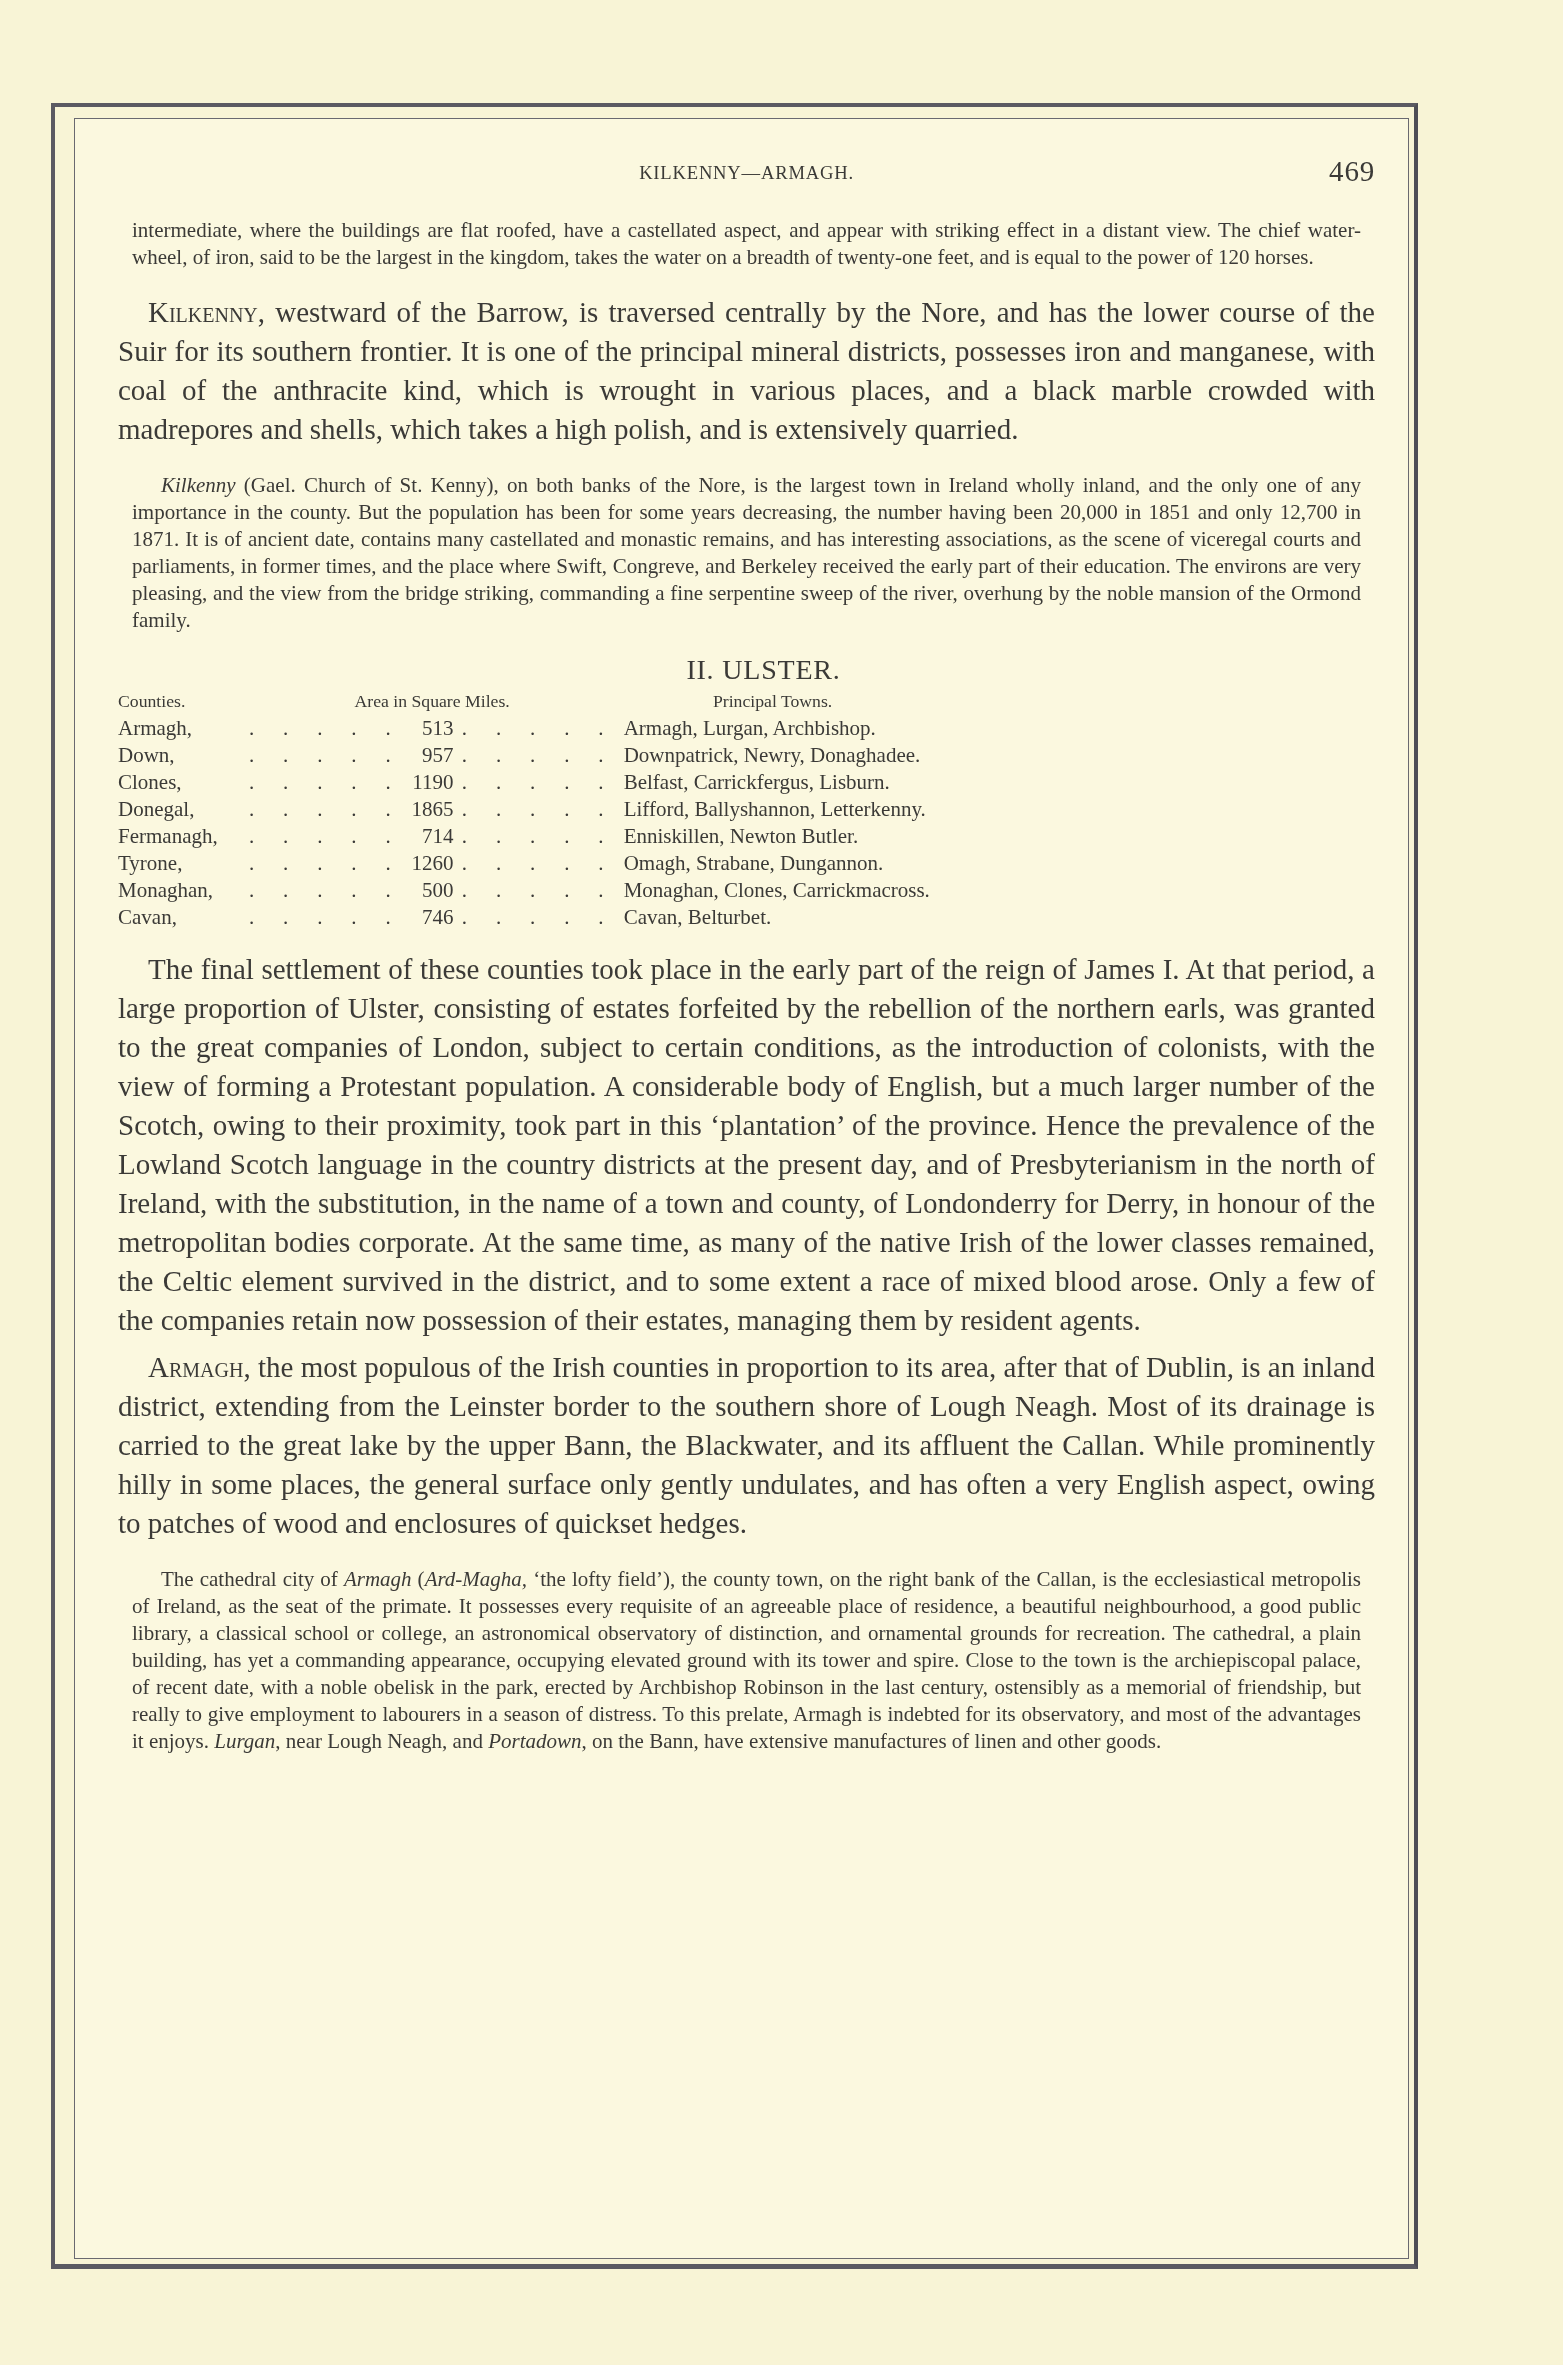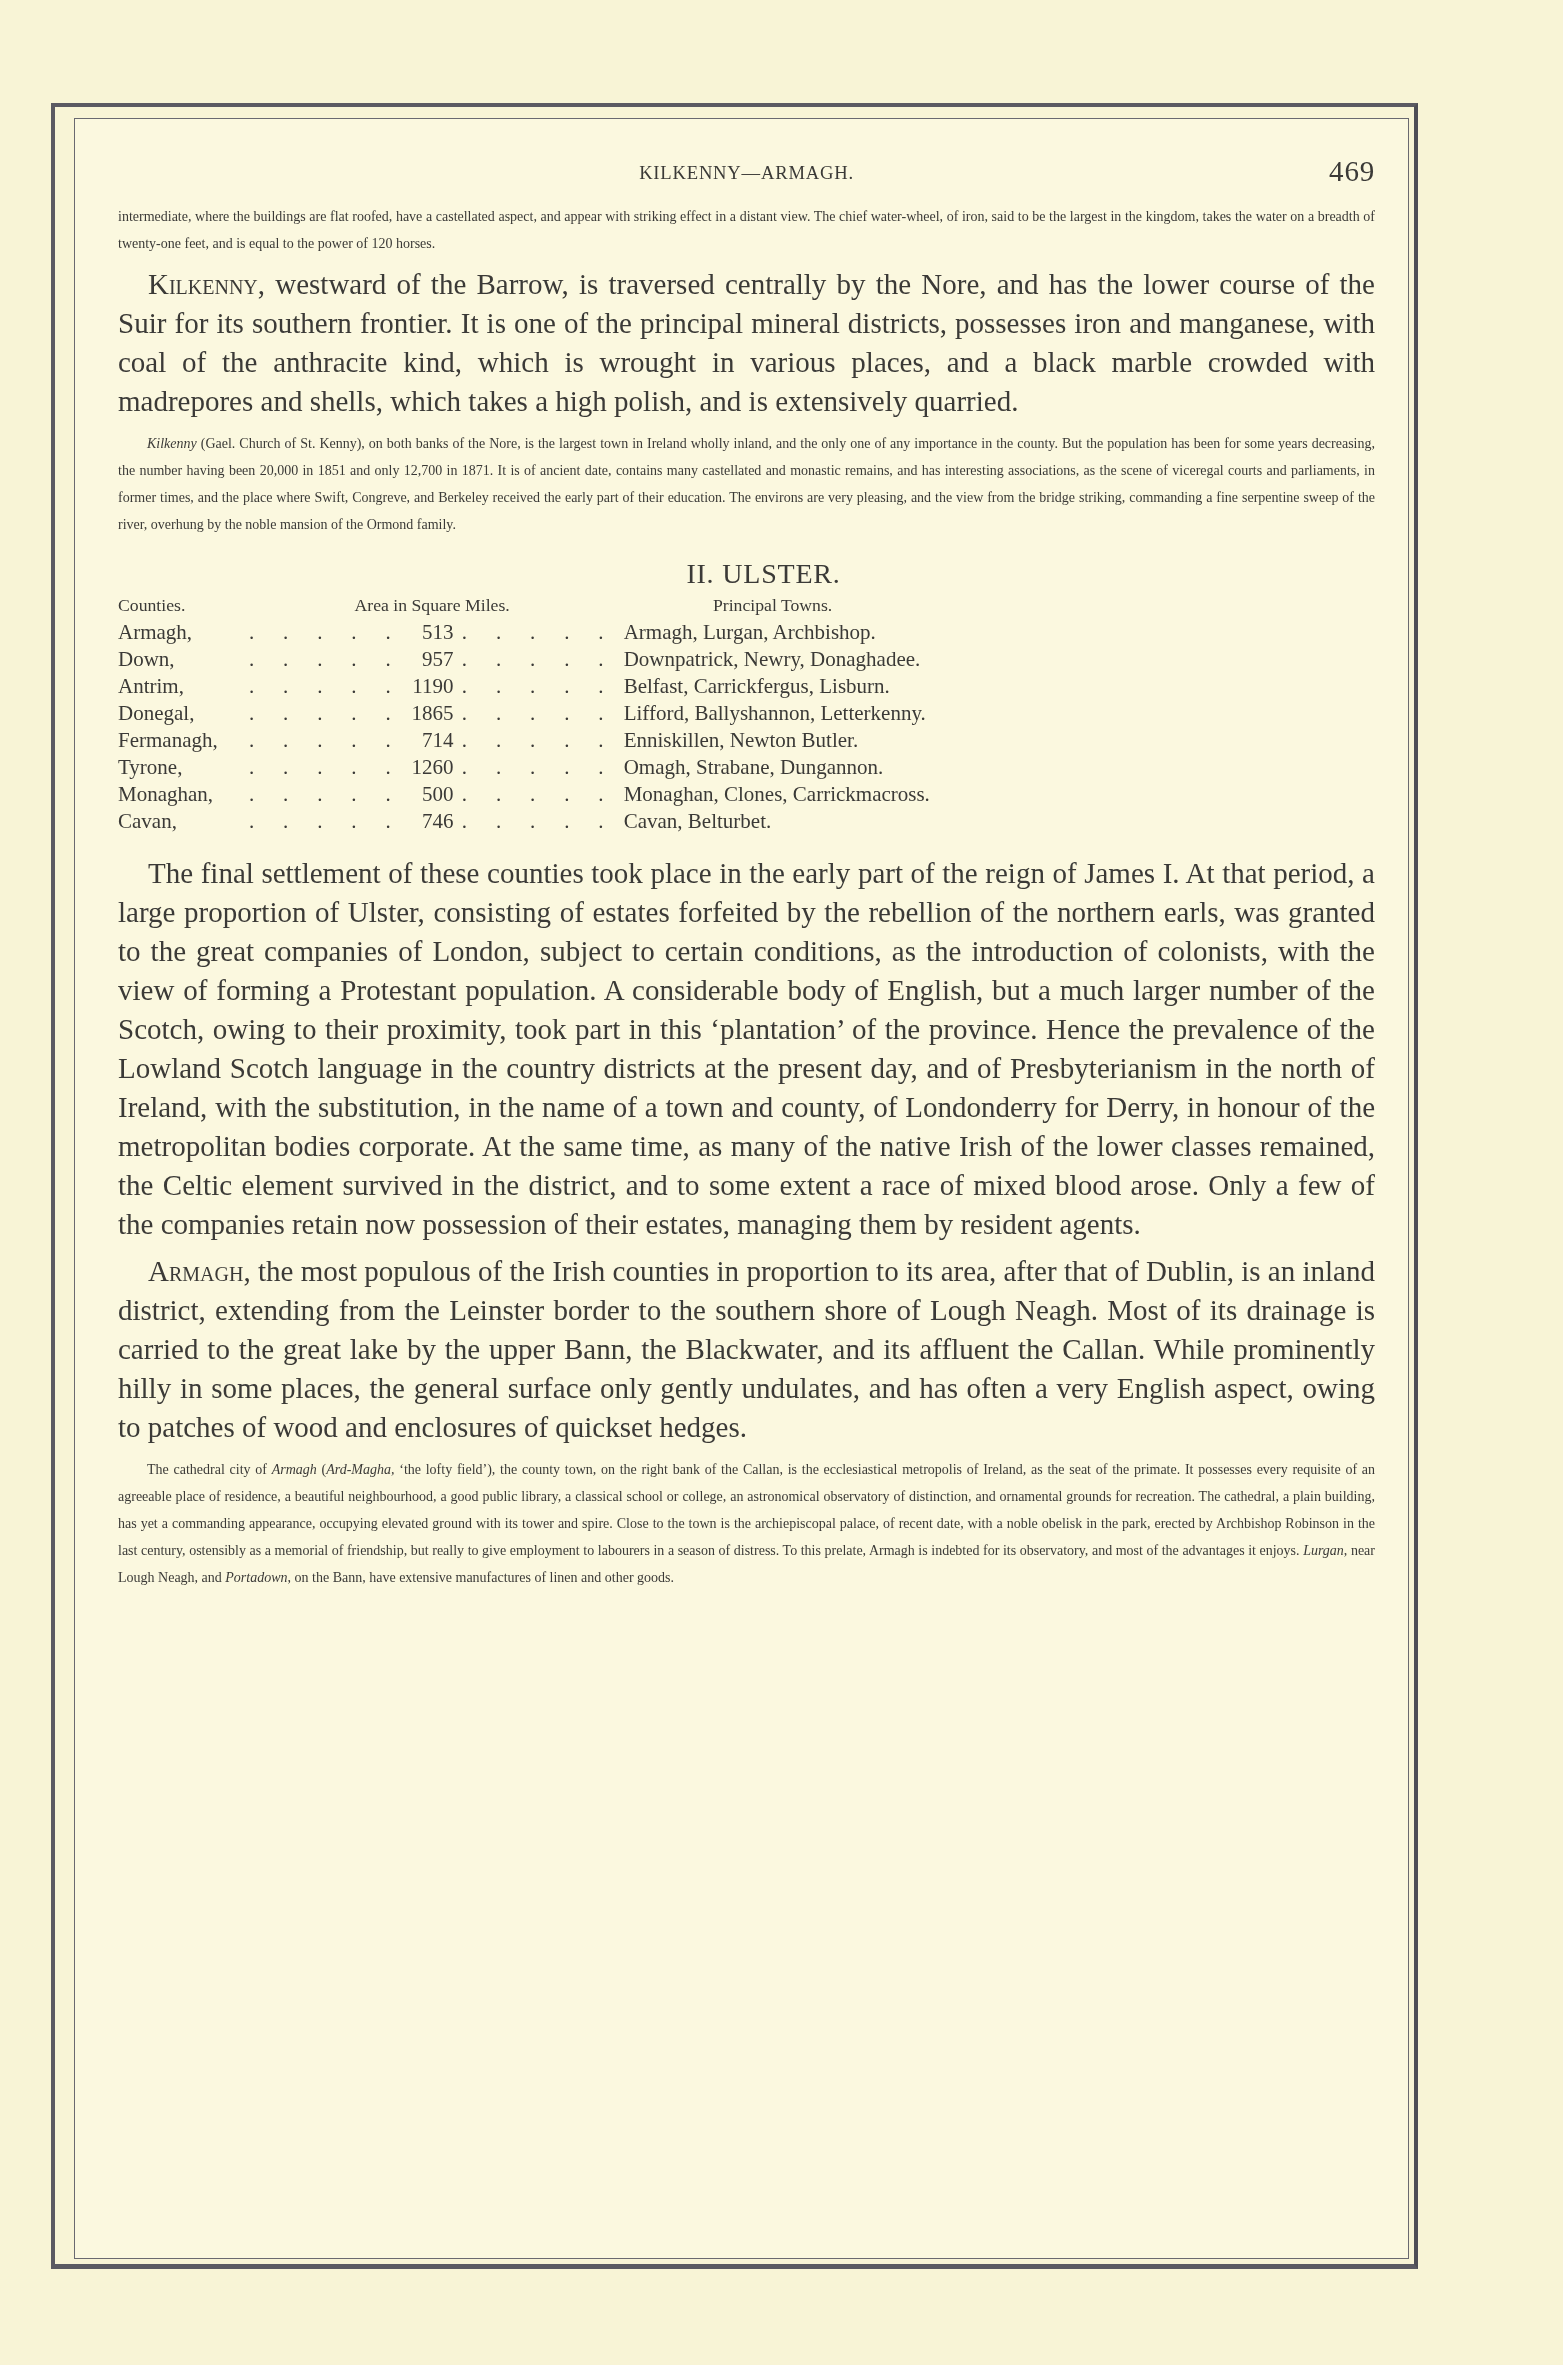--- a/index.html
+++ b/index.html
@@ -37,24 +37,24 @@
   .running-head {
     position: relative;
     height: 51px;
     text-align: center;
     font-size: 18.6px;
     letter-spacing: 0.8px;
   }
   .running-head .title { position: absolute; left: 0; right: 0; top: 10px; }
   .running-head .folio { position: absolute; right: 0; top: 3.4px; font-size: 29px; }
   .small {
-    font-size: 14px;
+    font-size: 21px;
     line-height: 27px;
     text-align: justify;
-    margin: 0;
+    margin: 14px;
   }
   .small.indent { text-indent: 29px; }
   .large {
     font-size: 29px;
     line-height: 39px;
     text-align: justify;
     margin: 0;
   }
   .large.indent { text-indent: 30px; }
   .sc { font-variant: small-caps; }
@@ -123,21 +123,21 @@
           <td class="col-towns">Armagh, Lurgan, Archbishop.</td>
         </tr>
         <tr>
           <td class="col-county">Down,</td>
           <td class="col-dots1">. . . . .</td>
           <td class="col-area">957</td>
           <td class="col-dots2">. . . . .</td>
           <td class="col-towns">Downpatrick, Newry, Donaghadee.</td>
         </tr>
         <tr>
-          <td class="col-county">Antrim,</td>
+          <td class="col-county">Clones,</td>
           <td class="col-dots1">. . . . .</td>
           <td class="col-area">1190</td>
           <td class="col-dots2">. . . . .</td>
           <td class="col-towns">Belfast, Carrickfergus, Lisburn.</td>
         </tr>
         <tr>
           <td class="col-county">Donegal,</td>
           <td class="col-dots1">. . . . .</td>
           <td class="col-area">1865</td>
           <td class="col-dots2">. . . . .</td>

